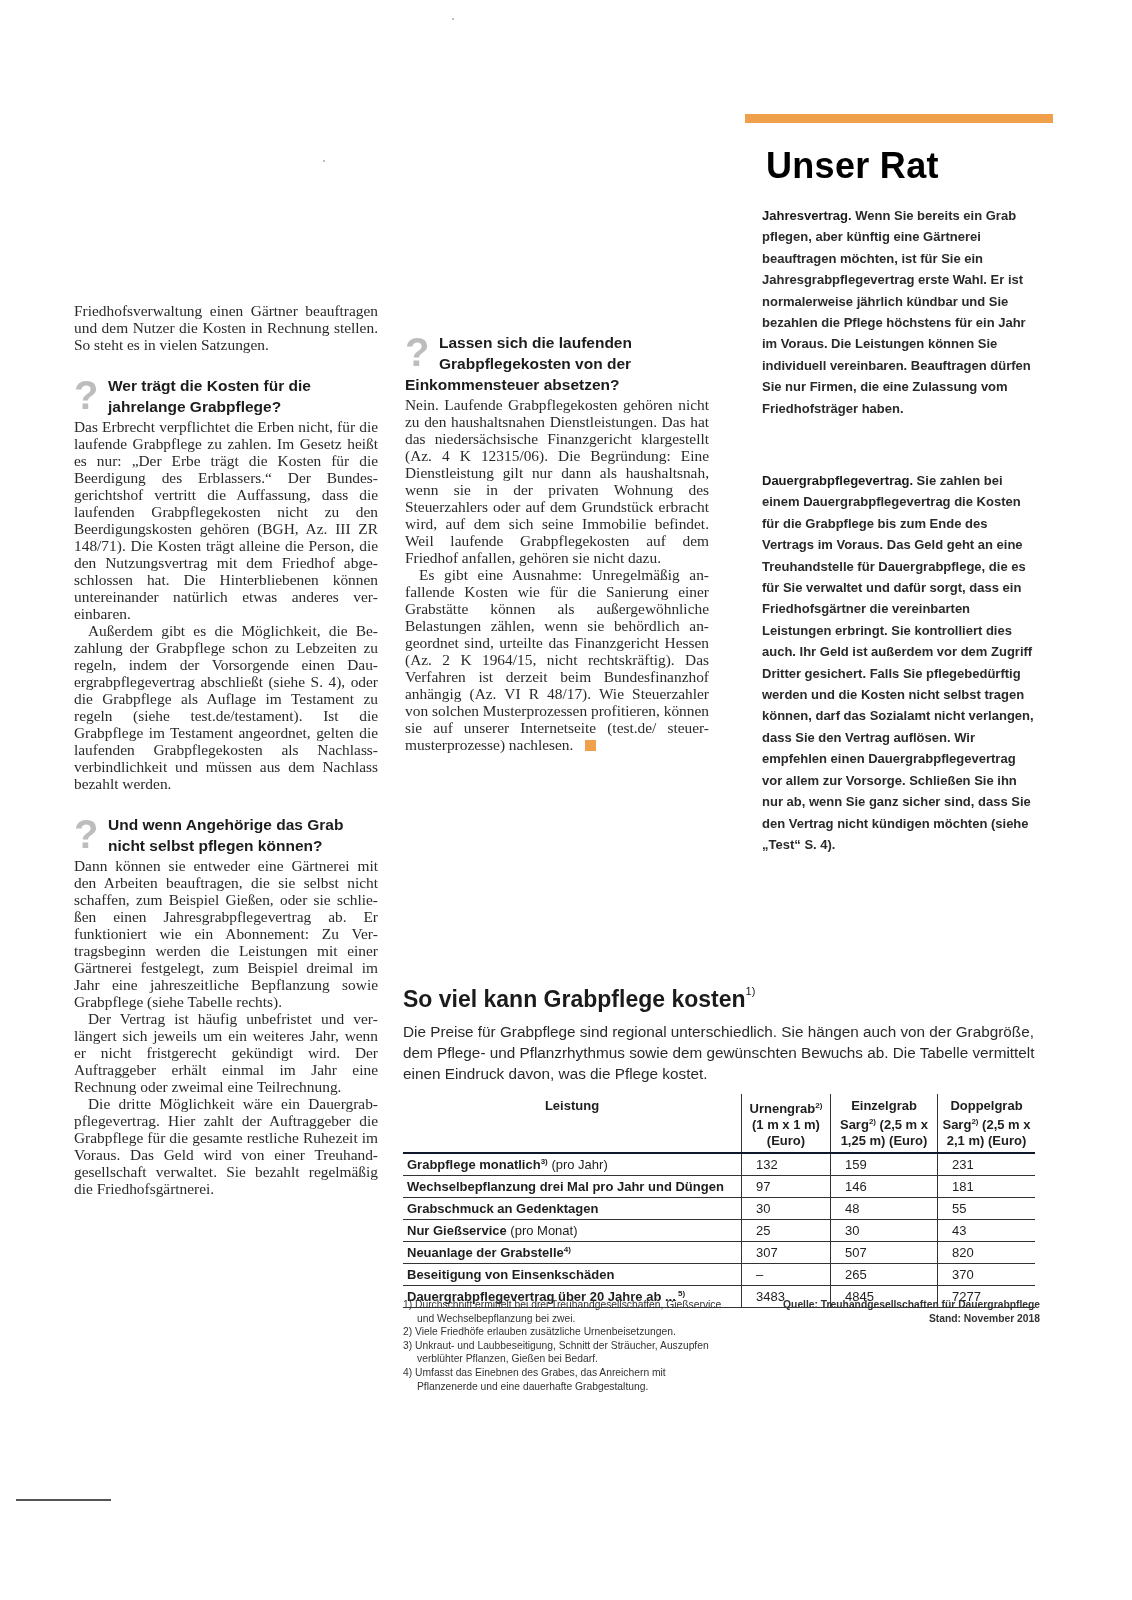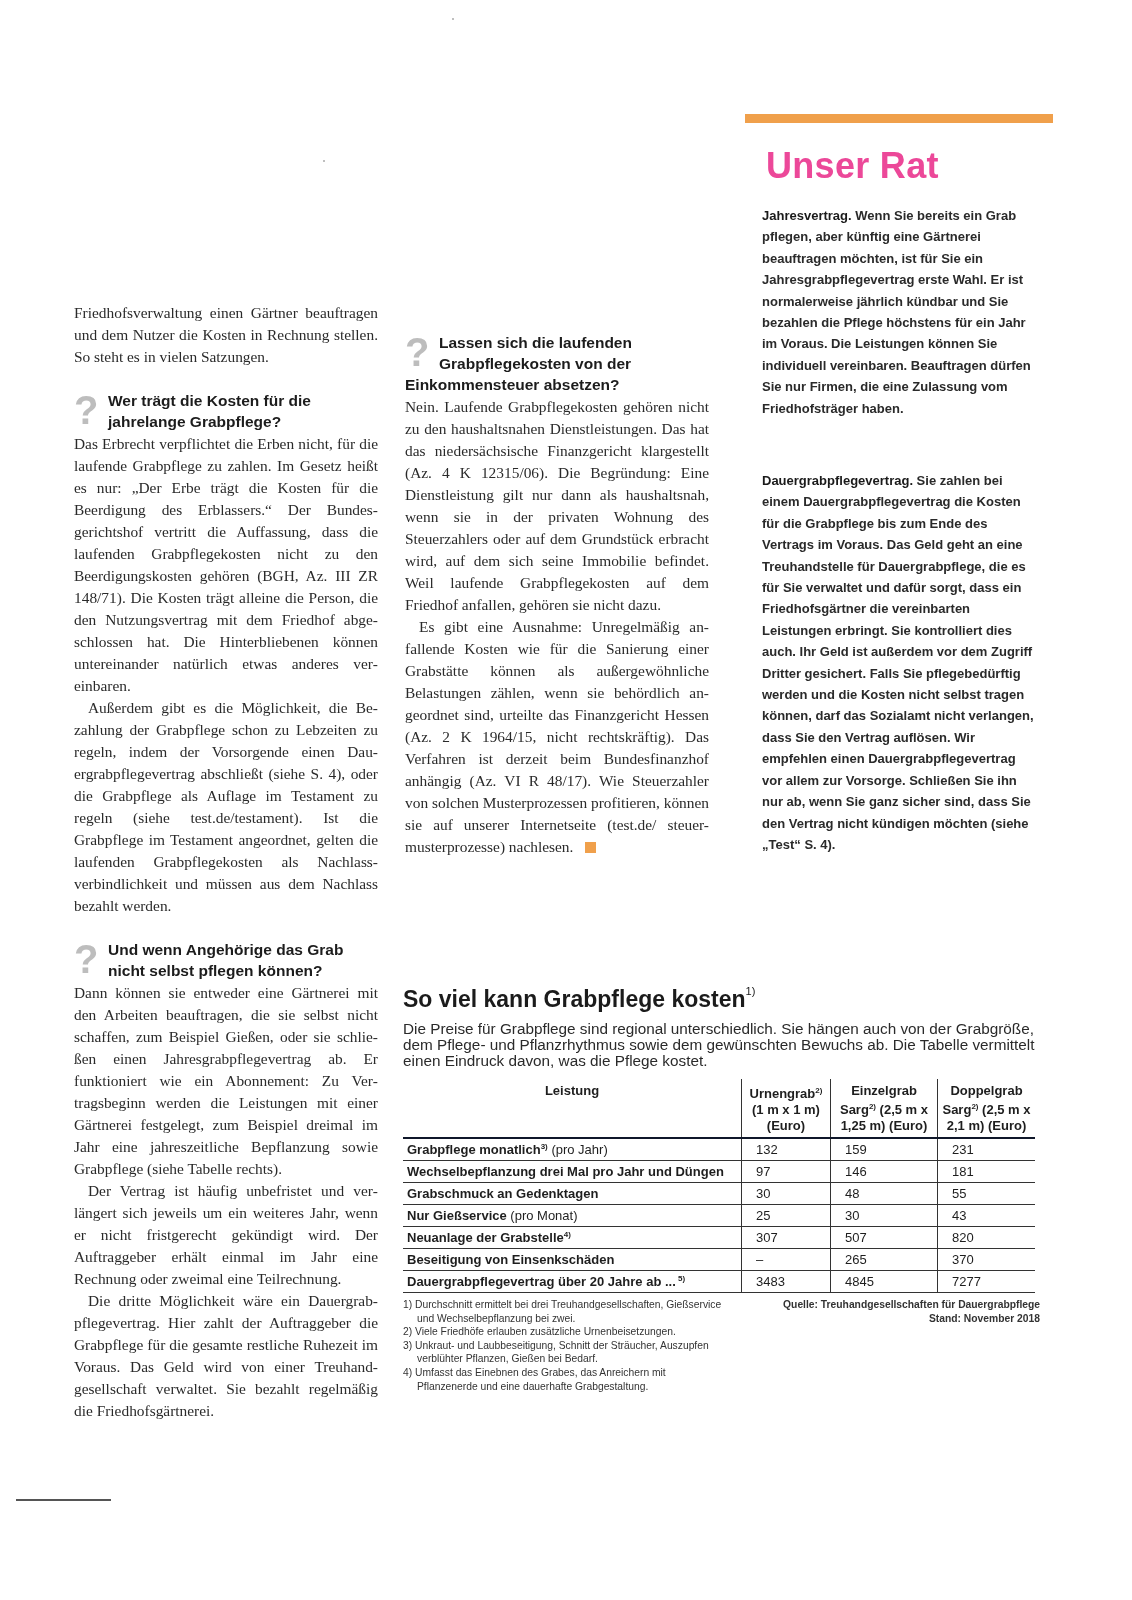--- a/index.html
+++ b/index.html
@@ -1,30 +1,30 @@
 <!DOCTYPE html>
 <html><head>
 <meta charset="utf-8">
 <style>
   html, body { margin: 0; padding: 0; background: #ffffff; }
   body { width: 1132px; height: 1600px; position: relative; overflow: hidden; color: #222; }
   .col { position: absolute; }
-  .col p { margin: 0; font-family: "Liberation Serif", "DejaVu Serif", serif; font-size: 15.4px; line-height: 22px; color: #2a2a2a; text-align: justify; hyphens: manual; }
+  .col p { margin: 0; font-family: "Liberation Serif", "DejaVu Serif", serif; font-size: 15.4px; line-height: 17px; color: #2a2a2a; text-align: justify; hyphens: manual; }
   .col p.indent { text-indent: 14px; }
   .q { position: relative; margin: 22px 0 0 0; padding-left: 34px; font-family: "Liberation Sans", sans-serif; font-weight: bold; font-size: 15.5px; line-height: 21px; color: #1c1c1c; }
   .q .qmark { position: absolute; left: 0; top: 0; font-family: "Liberation Sans", sans-serif; font-weight: bold; font-size: 40px; line-height: 40px; color: #bdbdbd; }
   .rat-bar { position: absolute; left: 745px; top: 114px; width: 308px; height: 9px; background: #f0a04b; }
-  .rat-title { position: absolute; left: 766px; top: 145px; font-family: "Liberation Sans", sans-serif; font-weight: bold; font-size: 36px; color: #ec4899; letter-spacing: 0.3px; }
+  .rat-title { position: absolute; left: 766px; top: 145px; font-family: "Liberation Sans", sans-serif; font-weight: bold; font-size: 36px; color: #000000; letter-spacing: 0.3px; }
   .rat { position: absolute; left: 762px; width: 276px; font-family: "Liberation Sans", sans-serif; font-size: 13px; line-height: 21.4px; color: #2a2a2a; font-weight: bold; }
   .rat b { color: #1a1a1a; }
   .end-square { display: inline-block; width: 11px; height: 11px; background: #f0a04b; margin-left: 12px; vertical-align: -1px; }
   .tbl-wrap { position: absolute; left: 403px; top: 985px; width: 640px; }
   .tbl-title { font-family: "Liberation Sans", sans-serif; font-weight: bold; font-size: 23px; color: #1b1b1b; margin: 0; }
   .tbl-title sup { font-size: 11px; vertical-align: 12px; font-weight: normal; }
-  .tbl-intro { font-family: "Liberation Sans", sans-serif; font-size: 15.3px; line-height: 16px; color: #2a2a2a; margin: 8px 0 10px 0; }
+  .tbl-intro { font-family: "Liberation Sans", sans-serif; font-size: 15.3px; line-height: 21px; color: #2a2a2a; margin: 8px 0 10px 0; }
   table.cost { border-collapse: collapse; width: 632px; font-family: "Liberation Sans", sans-serif; font-size: 13px; color: #1e1e1e; }
   table.cost th { text-align: center; font-weight: bold; vertical-align: top; padding: 4px 4px 3px 4px; font-size: 13px; line-height: 16px; border-bottom: 2px solid #0f172a; }
   table.cost th.num { border-left: 1px solid #333; }
   table.cost th .light { font-weight: bold; }
   table.cost th sup, table.cost td sup { font-size: 8px; }
   table.cost td { padding: 2px 4px; height: 17px; border-bottom: 1.5px solid #333; }
   table.cost td.label { font-weight: bold; }
   table.cost td.label .light { font-weight: normal; }
   table.cost td.num { border-left: 1px solid #333; padding-left: 14px; }
   .foot { position: absolute; top: 1298px; font-family: "Liberation Sans", sans-serif; font-size: 10.3px; line-height: 13.6px; color: #333; }

